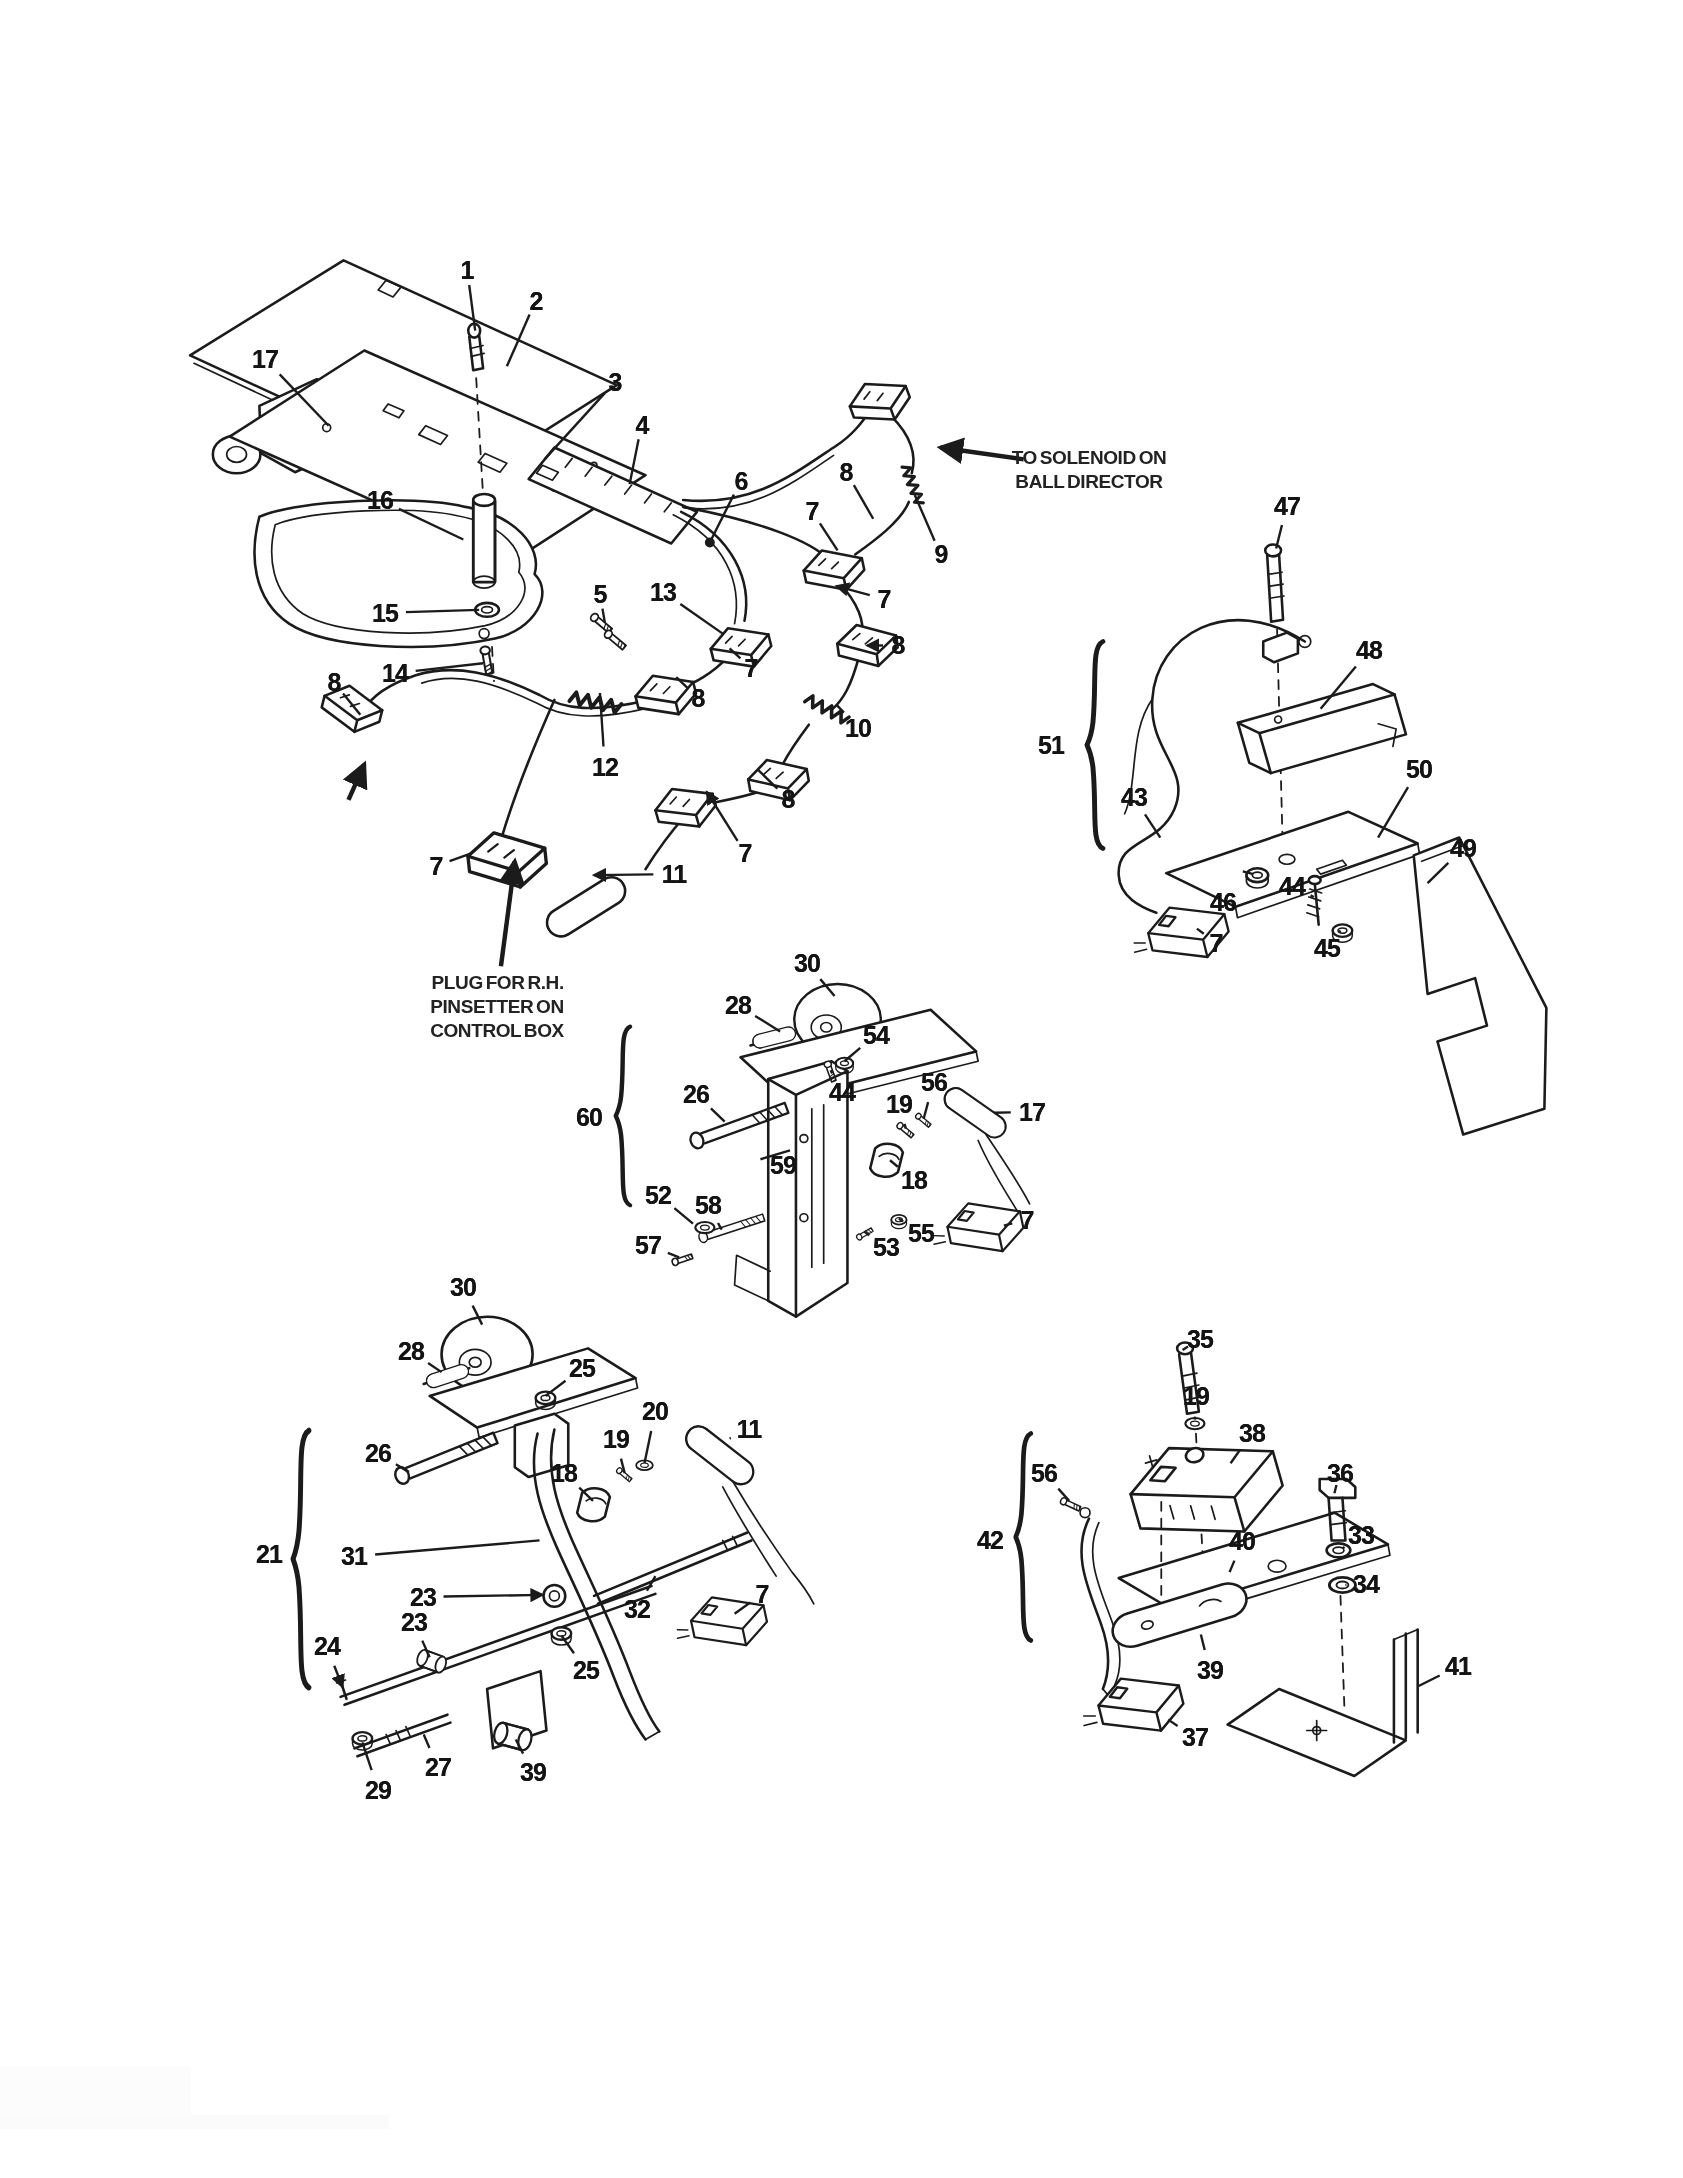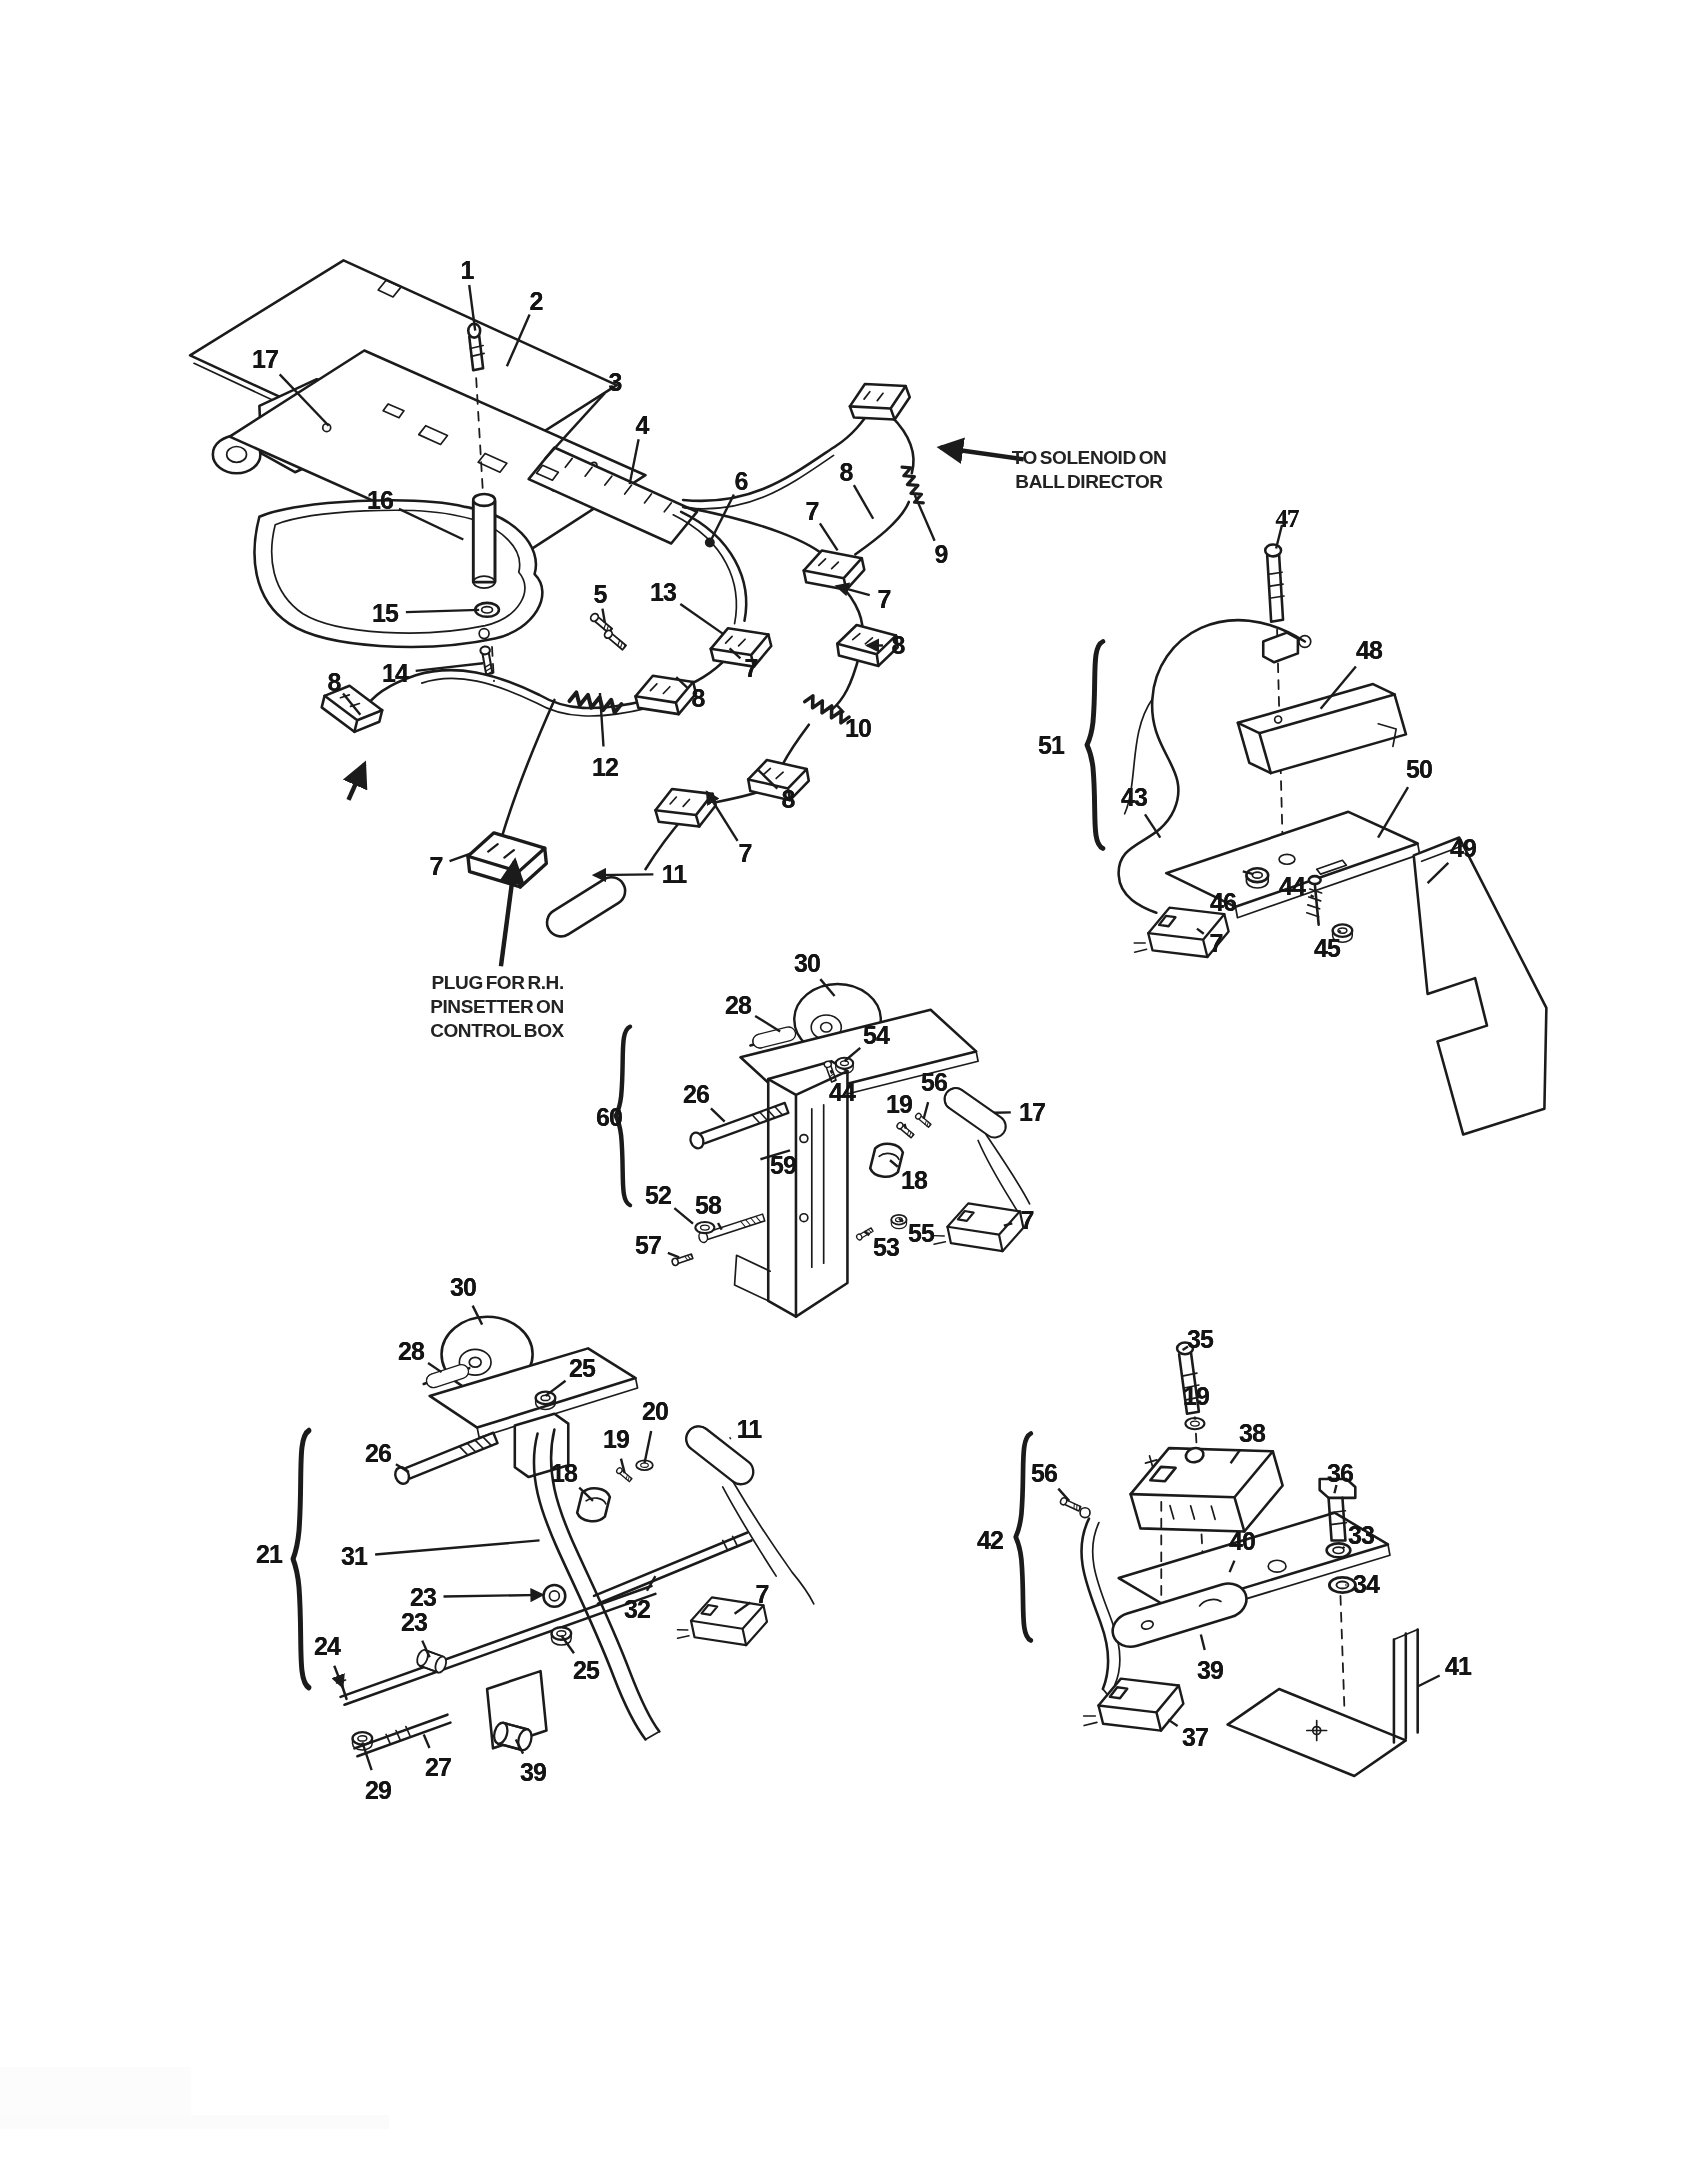--- a/index.html
+++ b/index.html
@@ -462,31 +462,31 @@
       <div class="callout" style="left: 898px; top: 645px;">8</div>
       <div class="callout" style="left: 858px; top: 728px;">10</div>
       <div class="callout" style="left: 605px; top: 767px;">12</div>
       <div class="callout" style="left: 698px; top: 698px;">8</div>
       <div class="callout" style="left: 751px; top: 668px;">7</div>
       <div class="callout" style="left: 788px; top: 799px;">8</div>
       <div class="callout" style="left: 334px; top: 682px;">8</div>
       <div class="callout" style="left: 436px; top: 866px;">7</div>
       <div class="callout" style="left: 745px; top: 853px;">7</div>
       <div class="callout" style="left: 674px; top: 874px;">11</div>
-      <div class="callout" style="left: 1287px; top: 519px; font-family: Liberation Serif, serif;">47</div>
+      <div class="callout" style="left: 1287px; top: 506px;">47</div>
       <div class="callout" style="left: 1369px; top: 650px;">48</div>
       <div class="callout" style="left: 1051px; top: 745px;">51</div>
       <div class="callout" style="left: 1134px; top: 797px;">43</div>
       <div class="callout" style="left: 1419px; top: 769px;">50</div>
       <div class="callout" style="left: 1223px; top: 866px; margin-top: 36px;">46</div>
       <div class="callout" style="left: 1292px; top: 886px;">44</div>
       <div class="callout" style="left: 1327px; top: 948px;">45</div>
       <div class="callout" style="left: 1463px; top: 848px;">49</div>
       <div class="callout" style="left: 1216px; top: 943px;">7</div>
-      <div class="callout" style="left: 609px; top: 1117px;">60</div>
+      <div class="callout" style="left: 589px; top: 1117px;">60</div>
       <div class="callout" style="left: 807px; top: 963px;">30</div>
       <div class="callout" style="left: 738px; top: 1005px;">28</div>
       <div class="callout" style="left: 876px; top: 1035px;">54</div>
       <div class="callout" style="left: 842px; top: 1092px;">44</div>
       <div class="callout" style="left: 696px; top: 1094px;">26</div>
       <div class="callout" style="left: 899px; top: 1104px;">19</div>
       <div class="callout" style="left: 934px; top: 1082px;">56</div>
       <div class="callout" style="left: 1032px; top: 1112px;">17</div>
       <div class="callout" style="left: 783px; top: 1165px; text-align: right;">59</div>
       <div class="callout" style="left: 914px; top: 1180px;">18</div>

